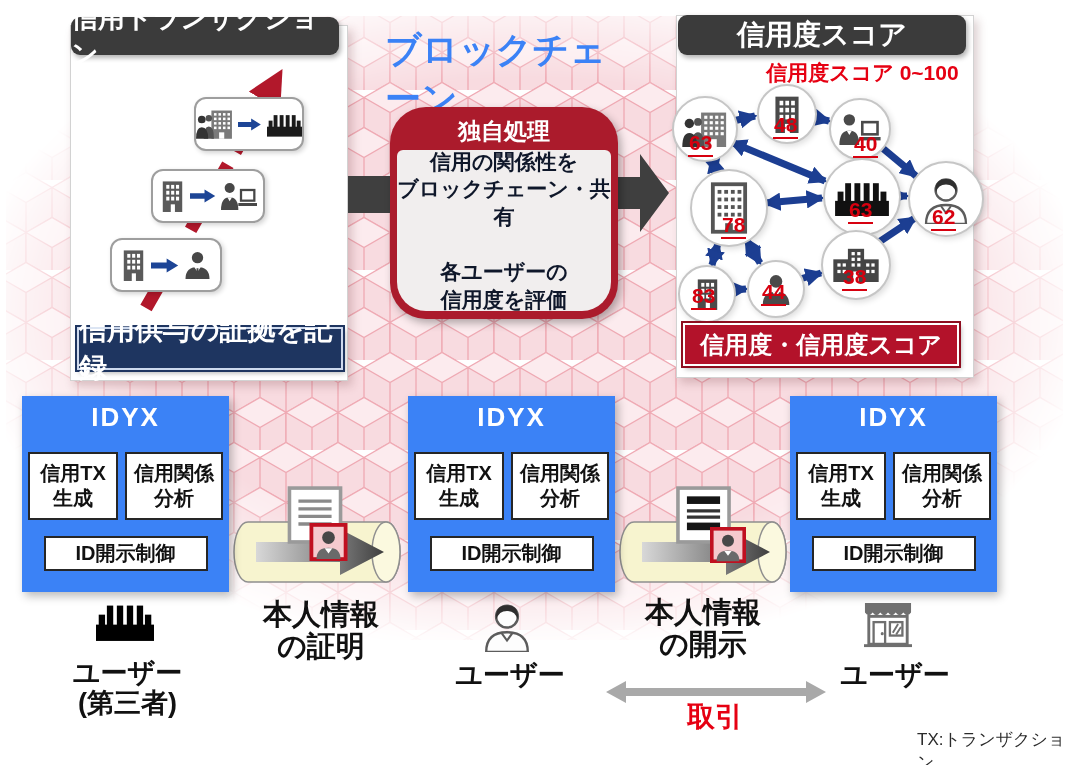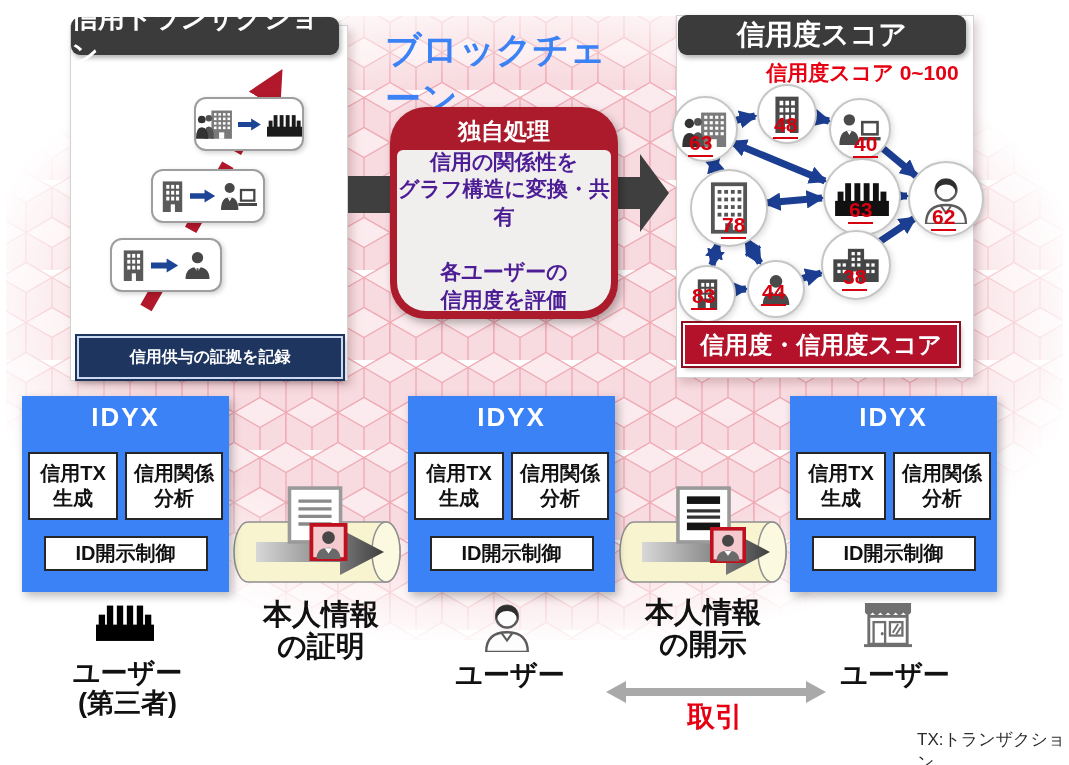--- a/index.html
+++ b/index.html
@@ -28,21 +28,21 @@
        text-align:center;display:flex;flex-direction:column;align-items:center;justify-content:center;}
   .mod.m1{width:86px;height:64px;}
   .mod.m2{width:94px;height:64px;}
   .mod.m3{width:160px;height:31px;margin-top:16px;flex-direction:row;}
   .proc{position:absolute;left:390px;top:107px;width:228px;height:212px;background:#ab1b2c;border-radius:36px;
         box-shadow:3px 4px 9px rgba(0,0,0,.3);}
   .proc .phdr{position:absolute;top:9px;left:0;right:0;text-align:center;color:#fff;font-weight:700;font-size:23px;}
   .proc .pbody{position:absolute;left:7px;right:7px;top:43px;bottom:8px;background:#f1eeee;
         border-radius:6px 6px 29px 29px;display:flex;flex-direction:column;align-items:center;
         justify-content:center;gap:27px;}
-  .pline{color:#4c1d95;font-weight:700;font-size:21px;line-height:1.32;text-align:center;}
+  .pline{color:#0f172a;font-weight:700;font-size:21px;line-height:1.32;text-align:center;}
   .biglbl{position:absolute;color:#111;font-weight:700;text-align:center;line-height:1.12;}
   .redtxt{color:#e60012;}
   .note{position:absolute;color:#2b2b2b;font-size:17px;}
 </style>
 </head>
 <body>
 
 <div id="stage">
 
   <svg width="0" height="0" style="position:absolute" aria-hidden="true">
@@ -319,32 +319,32 @@
         <use href="#i-people-building"></use>
       </svg>
     <svg width="24" height="13">
         <use href="#i-blue-arrow"></use>
       </svg>
     <svg width="36" height="25" style="color:#1b1b1b">
         <use href="#i-factory"></use>
       </svg>
   </div>
 
-  <div class="navylabel" style="left:77px;top:336px;width:262px;height:39px;font-size:16px;z-index:4">
+  <div class="navylabel" style="left:77px;top:327px;width:262px;height:39px;font-size:28px;z-index:4">
     <span>信用供与の証拠を記録</span>
   </div>
 
   <div class="abs" style="left:385px;top:26px;width:250px;font-size:36px;font-weight:700;color:#3b82f6;z-index:4">ブロックチェーン</div>
 
   <div class="proc" style="z-index:4">
     <div class="phdr">独自処理</div>
     <div class="pbody">
       <div class="pline">
         <div>信用の関係性を</div>
-        <div>グラフ構造に変換・共有</div>
+        <div>ブロックチェーン・共有</div>
       </div>
       <div class="pline">
         <div>各ユーザーの</div>
         <div>信用度を評価</div>
       </div>
     </div>
   </div>
 
   <div class="hdr" style="left:678px;top:15px;width:288px;height:40px;font-size:28px;z-index:4">
     <span>信用度スコア</span>

